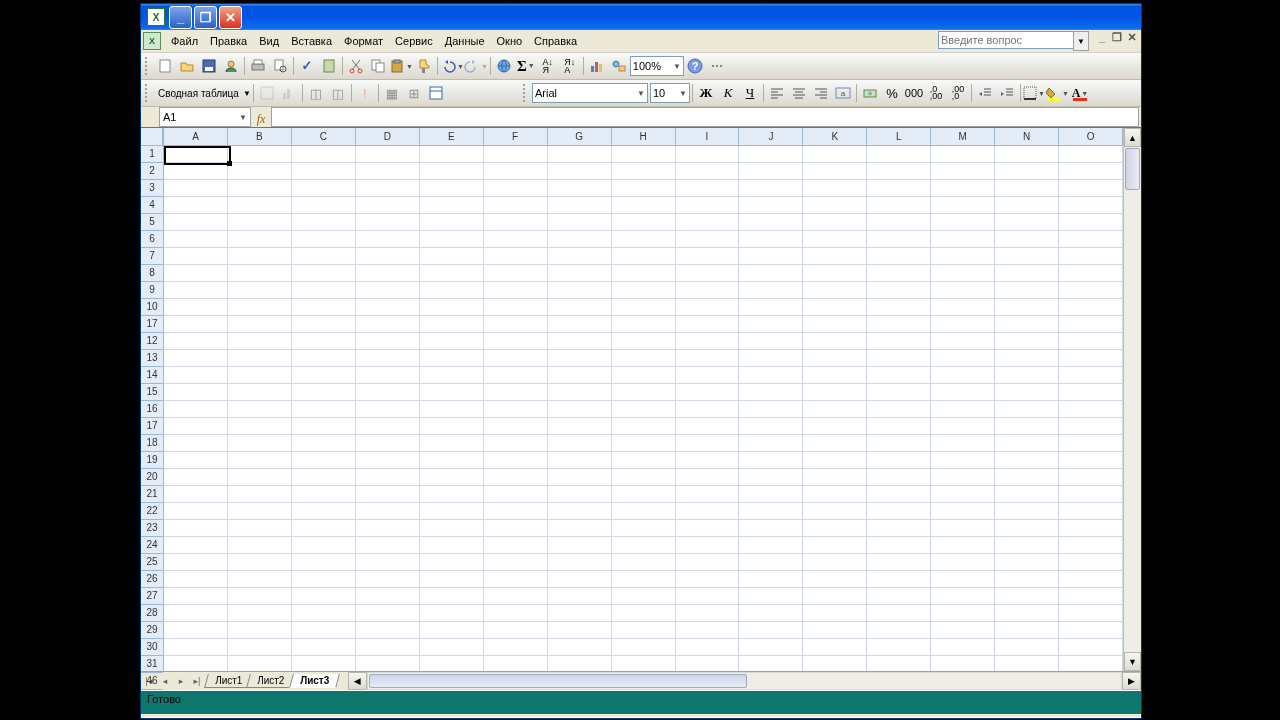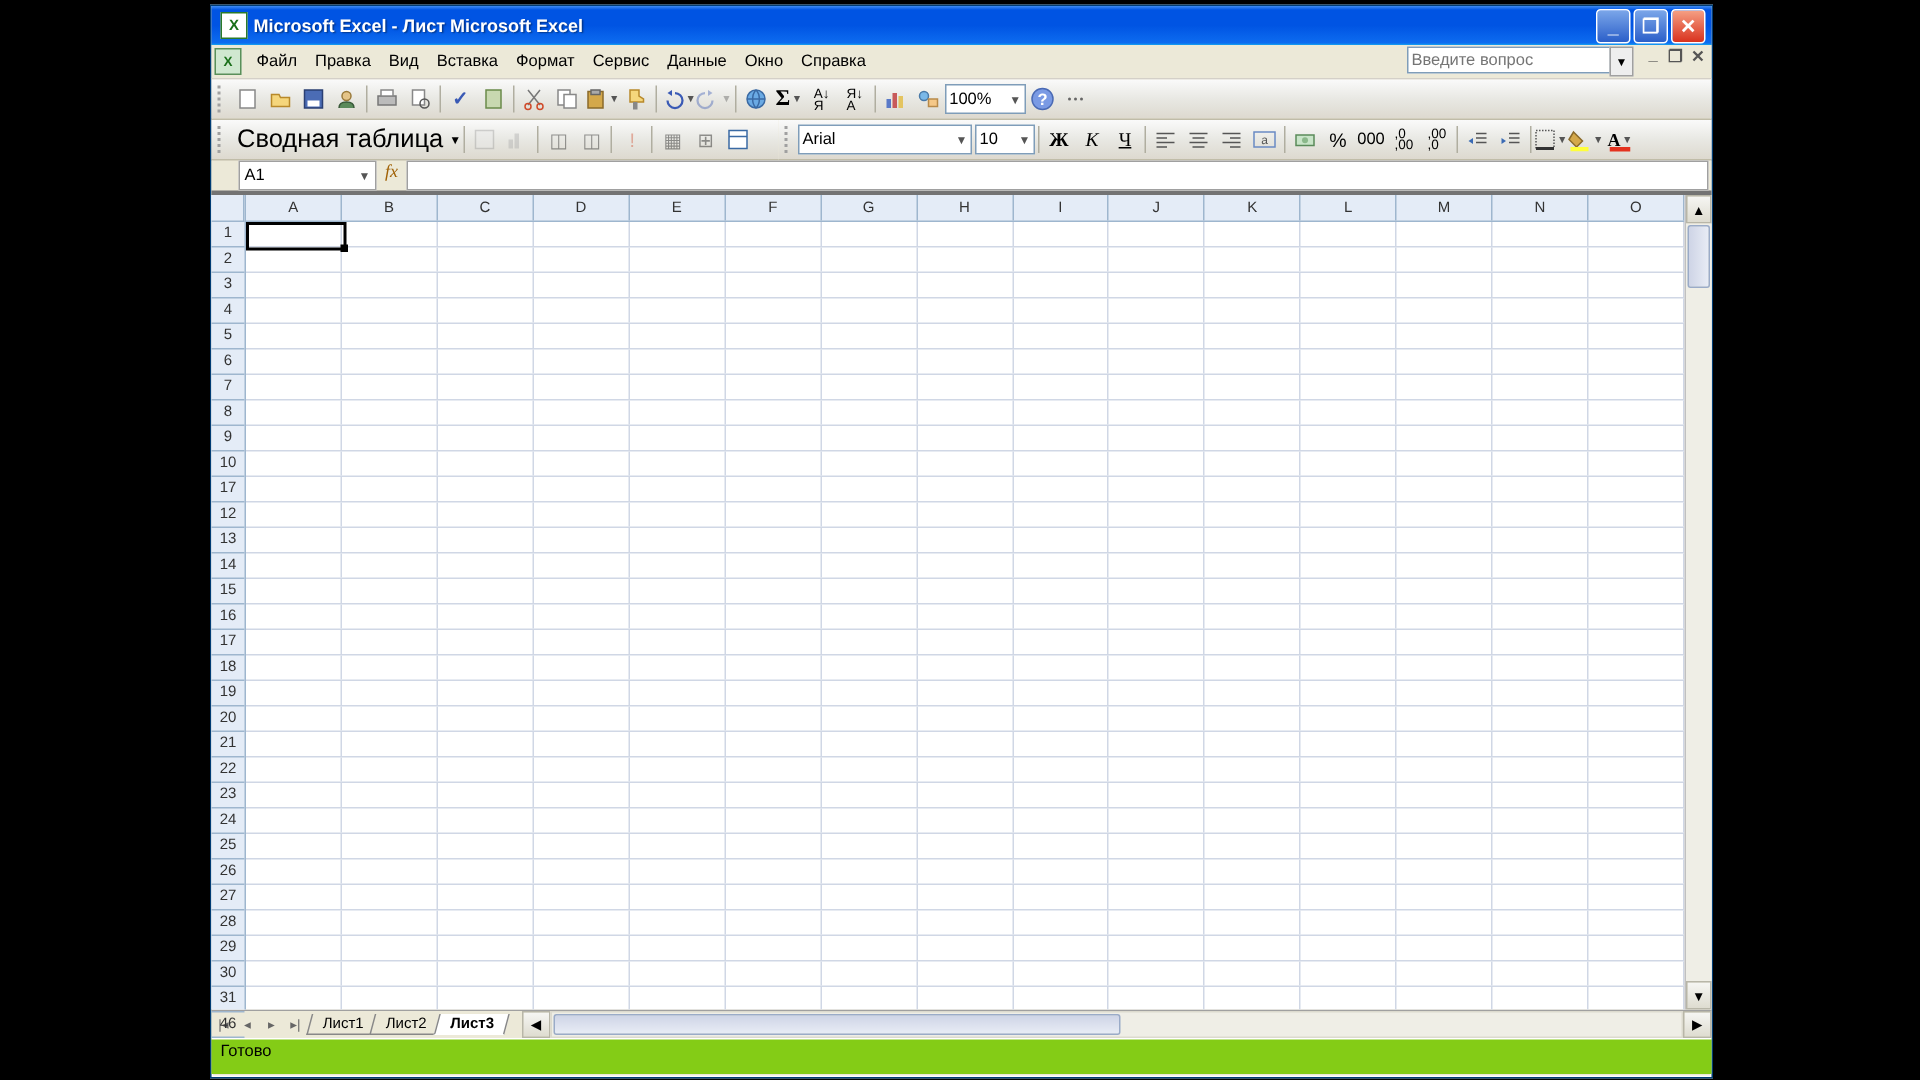--- a/index.html
+++ b/index.html
@@ -21,22 +21,22 @@
 .docbtns{display:flex;gap:1px;margin-left:6px}
 .docbtn{width:14px;height:12px;display:flex;align-items:center;justify-content:center;font-size:11px;font-weight:bold;color:#555;cursor:pointer}
 .toolbar{height:26px;background:linear-gradient(to bottom,#fafafa,#e8e8e3 50%,#ddd9cf);display:flex;align-items:center;padding:0 4px;border-bottom:1px solid #c0bca8;gap:0}
 .toolbar .grip{width:4px;height:18px;border-left:2px dotted #a0a0a0;margin-right:3px}
 .tbtn{min-width:22px;height:22px;display:flex;align-items:center;justify-content:center;cursor:pointer;position:relative;font-size:13px}
 .tsep{width:1px;height:18px;background:#b0aea0;margin:0 2px}
 .tbtn .dd-ar{font-size:7px;margin-left:1px;color:#555}
 .tcombo{height:18px;border:1px solid #7f9db9;background:#fff;display:flex;align-items:center;padding:0 2px;font-size:11px}
 .tcombo .dd-ar{margin-left:auto;font-size:8px;color:#555;padding-left:4px}
 .toolbar-row{display:flex}
-.pivot-label{padding:0 4px;font-size:17px}
-.formula-row{height:20px;background:#ece9d8;display:flex;align-items:flex-start;border-bottom:3px solid #737373}
+.pivot-label{padding:0 4px;font-size:10px}
+.formula-row{height:20px;background:#ece9d8;display:flex;align-items:flex-end;border-bottom:1px solid #737373}
 .namebox{width:84px;height:18px;border:1px solid #a0a0a0;background:#fff;display:flex;align-items:center;padding:0 3px;margin-left:18px}
 .namebox .dd-ar{margin-left:auto;font-size:8px;color:#555}
 .fx-icon{width:20px;text-align:center;font-style:italic;font-family:'Times New Roman';font-size:12px;color:#a16207}
 .formula-bar{flex:1;background:#fff;border:1px solid #a0a0a0;height:18px;margin-right:2px}
 .grid-area{position:relative;background:#fff;height:543px;display:flex}
 .row-hdrs{width:22px;background:#e4ecf7;border-right:1px solid #9eb6ce}
 .corner{height:17px;background:#e4ecf7;border-bottom:1px solid #9eb6ce;border-right:1px solid #9eb6ce}
 .row-hdr{height:16px;border-bottom:1px solid #9eb6ce;text-align:center;font-size:10px;line-height:16px;color:#333}
 .grid-main{flex:1;position:relative;overflow:hidden}
 .col-hdrs{height:17px;display:flex;background:#e4ecf7;border-bottom:1px solid #9eb6ce}
@@ -54,32 +54,31 @@
 .sheet-tabs{height:18px;background:#ece9d8;display:flex;align-items:center;border-top:1px solid #a0a0a0}
 .tab-nav{display:flex}
 .tab-nav-btn{width:16px;height:16px;display:flex;align-items:center;justify-content:center;font-size:9px;color:#666;cursor:pointer}
 .sheet-tab{padding:1px 8px;font-size:10px;border:1px solid #888;border-top:none;background:#ece9d8;cursor:pointer;transform:skewX(-15deg);margin-left:-3px}
 .sheet-tab span{display:inline-block;transform:skewX(15deg)}
 .sheet-tab.active{background:#fff;font-weight:bold;border-bottom:1px solid #fff}
 .hscroll{flex:1;display:flex;margin-left:10px}
 .hscroll .arr{width:17px;height:16px;background:linear-gradient(#f6f6f3,#dedcd0);border:1px solid #b8b6a8;display:flex;align-items:center;justify-content:center;font-size:9px}
 .hscroll .track{flex:1;background:#efeee6;border:1px solid #dcdace}
 .hscroll .thumb{width:50%;height:12px;background:linear-gradient(#ced4e6,#e8ecf5);border:1px solid #9aabc8;border-radius:2px;margin:1px}
-.statusbar{height:19px;background:#84cc16;border-top:1px solid #fff;padding:2px 6px;font-size:11px}
+.statusbar{height:19px;background:#0f766e;border-top:1px solid #fff;padding:2px 6px;font-size:11px}
 svg{display:block}
 </style>
 </head>
 <body>
 
 <div class="screen">
 <div class="window">
 
   <div class="titlebar">
     <span class="excel-icon">X</span>
-    <span class="title">Microsoft Excel - Лист Microsoft Excel</span>
     <div class="winbtns">
       <div class="winbtn min">_</div>
       <div class="winbtn max">❐</div>
       <div class="winbtn close">✕</div>
     </div>
   </div>
 
   <div class="menubar">
     <span class="app-icon">X</span>
     <span class="menuitem"><span>Файл</span></span>

